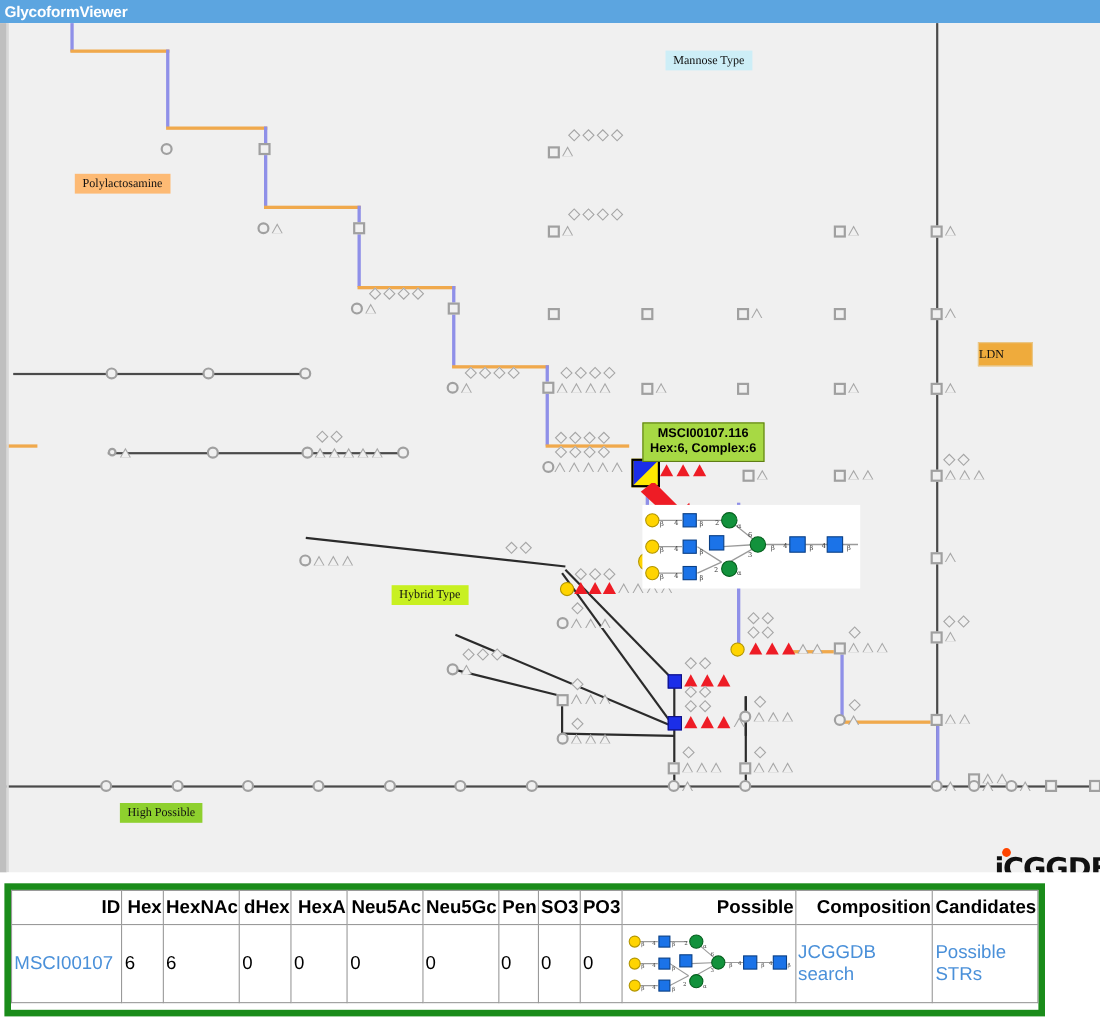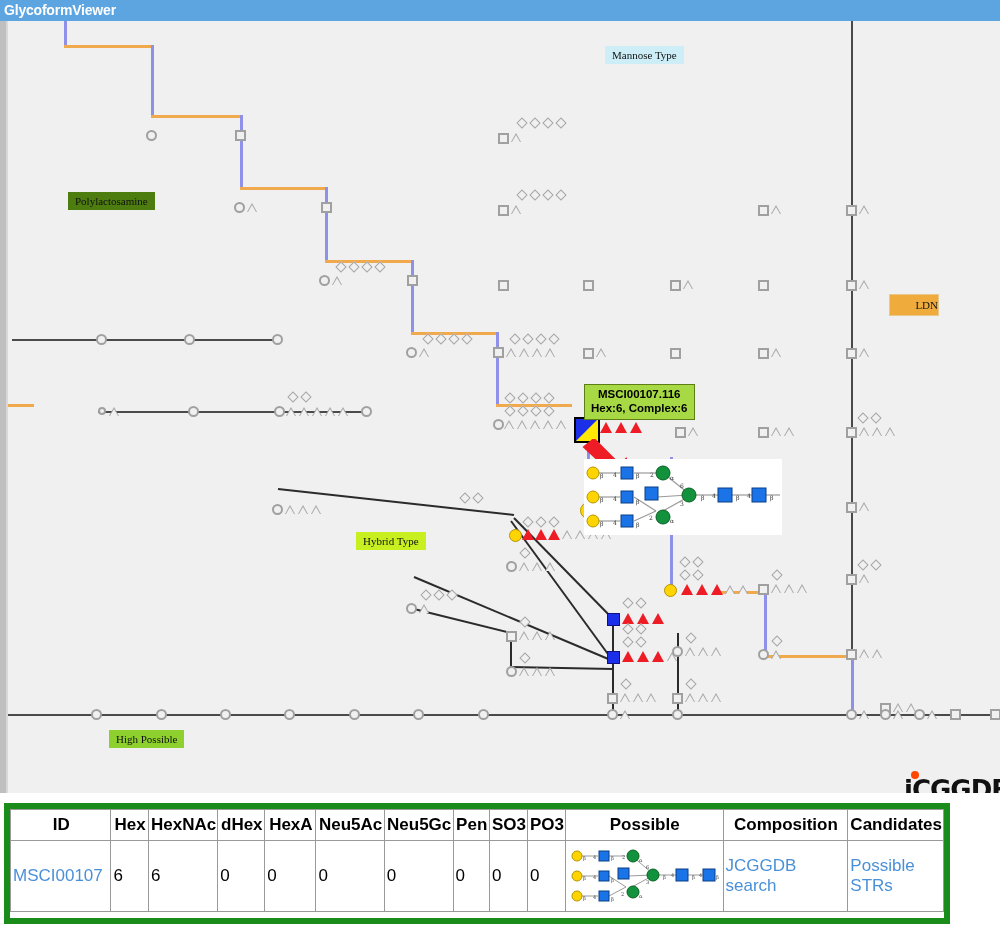--- a/index.html
+++ b/index.html
@@ -40,21 +40,21 @@
   
   .f-tri{position:absolute;width:0;height:0;border-left:6px solid transparent;border-right:6px solid transparent;
          border-bottom:11px solid #ee1c25;}
   .f-sq{position:absolute;width:13px;height:13px;background:#1b2ee8;border:1px solid #101080;box-sizing:border-box;}
   .f-circ{position:absolute;width:13px;height:13px;border-radius:50%;background:#ffd400;border:1px solid #b39600;box-sizing:border-box;}
 
   
   .tag{position:absolute;font-family:"Liberation Serif",serif;font-size:11px;color:#111;
        padding:3px 7px;white-space:nowrap;line-height:1.1;}
   .tag-complex{background:#cdeef7;}
-  .tag-poly{background:#4d7c0f;margin-top:34px;}
+  .tag-poly{background:#fdba74;}
   .tag-hybrid{background:#c8f021;}
   .tag-mannose{background:#8ed02e;}
   .tag-ldn{background:#efab3c;border:1px solid #e8c88c;}
 
   
   .tooltip{position:absolute;background:#a7d944;border:1px solid #5f7d15;padding:2px 6px 3px 6px;
            font-size:11.5px;font-weight:bold;color:#000;line-height:1.25;white-space:nowrap;}
 
   
   .selnode{position:absolute;width:26px;height:26px;border:2px solid #000;background:#ffe900;
@@ -70,21 +70,21 @@
 
   
   .logo{position:absolute;font-family:"DejaVu Sans",sans-serif;font-weight:bold;font-size:26px;
         color:#111;letter-spacing:-1px;}
   .logo .dot{position:absolute;width:8px;height:8px;background:#ff4500;border-radius:50%;}
 
   
   .tablewrap{position:absolute;left:4px;top:803px;width:946px;height:121px;border:6px solid #1a8c1a;
              background:#fff;box-sizing:border-box;}
   table.res{border-collapse:collapse;width:100%;font-family:"Liberation Sans",sans-serif;}
-  table.res th{font-size:17px;font-weight:bold;text-align:center;padding:2px 1px 2px 2px;
+  table.res th{font-size:17px;font-weight:bold;text-align:right;padding:2px 1px 2px 2px;
                border:1px solid #9a9a9a;white-space:nowrap;height:26px;vertical-align:middle;color:#000;}
   table.res td{font-size:17px;padding:2px 1px 2px 2px;border:1px solid #9a9a9a;height:66px;
                vertical-align:middle;color:#000;}
   .lnk{color:#4a90d9;}
   .tdcand{padding:0 !important;}
   
   .minigly{position:relative;width:150px;height:62px;margin-left:4px;}
 </style>
 </head>
 <body>
@@ -597,21 +597,21 @@
       </svg>
     </div>
 
     <div class="tooltip" style="left:578px;top:363px;text-align:center;">
       <div>MSCI00107.116</div>
       <div>Hex:6, Complex:6</div>
     </div>
 
     <div class="tag tag-complex" style="left:599px;top:25px;">Mannose Type</div>
     <div class="tag tag-poly" style="left:62px;top:137px;">Polylactosamine</div>
-    <div class="tag tag-ldn" style="left:883px;top:273px;width:48px;text-align:right;padding:4px 0;">LDN</div>
+    <div class="tag tag-ldn" style="left:883px;top:290px;width:48px;text-align:left;padding:4px 0;">LDN</div>
     <div class="tag tag-hybrid" style="left:350px;top:511px;">Hybrid Type</div>
     <div class="tag tag-mannose" style="left:103px;top:709px;">High Possible</div>
 
     <div class="logo" style="left:898px;top:748px;width:96px;height:40px;">
       <span class="dot" style="left:7px;top:2px;"></span>
       <span style="position:absolute;left:0;top:6px;">jCGGDB</span>
 
     </div>
   </div>
 

